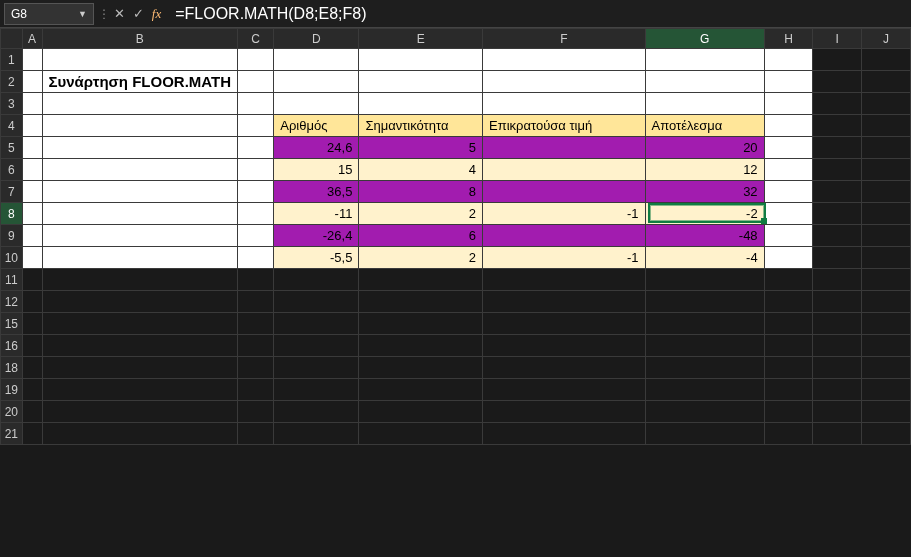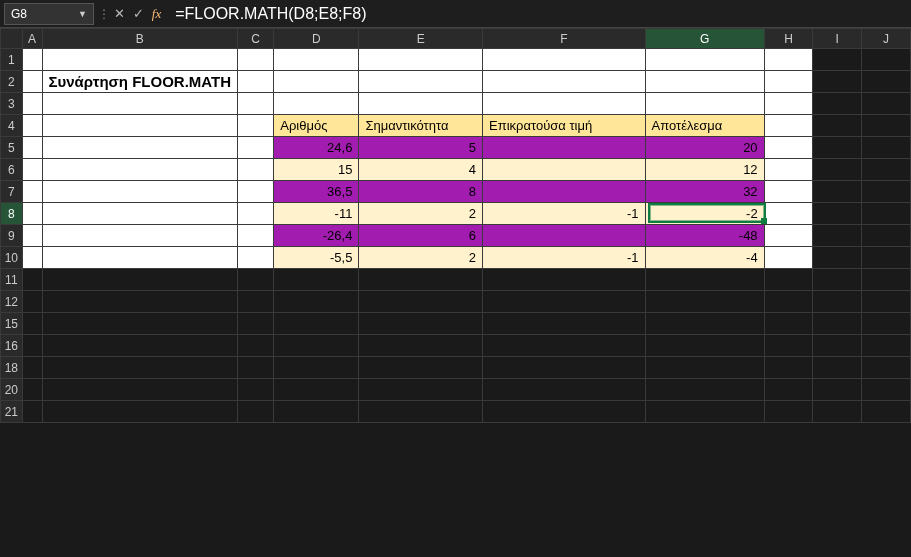--- a/index.html
+++ b/index.html
@@ -685,20 +685,53 @@
             <div class="cell"></div>
           </td>
           <td>
             <div class="cell"></div>
           </td>
           <td>
             <div class="cell"></div>
           </td>
         </tr>
         <tr>
+          <th>19</th>
+          <td>
+            <div class="cell"></div>
+          </td>
+          <td>
+            <div class="cell"></div>
+          </td>
+          <td>
+            <div class="cell"></div>
+          </td>
+          <td>
+            <div class="cell"></div>
+          </td>
+          <td>
+            <div class="cell"></div>
+          </td>
+          <td>
+            <div class="cell"></div>
+          </td>
+          <td>
+            <div class="cell"></div>
+          </td>
+          <td>
+            <div class="cell"></div>
+          </td>
+          <td>
+            <div class="cell"></div>
+          </td>
+          <td>
+            <div class="cell"></div>
+          </td>
+        </tr>
+        <tr>
           <th>20</th>
           <td>
             <div class="cell"></div>
           </td>
           <td>
             <div class="cell"></div>
           </td>
           <td>
             <div class="cell"></div>
           </td>

